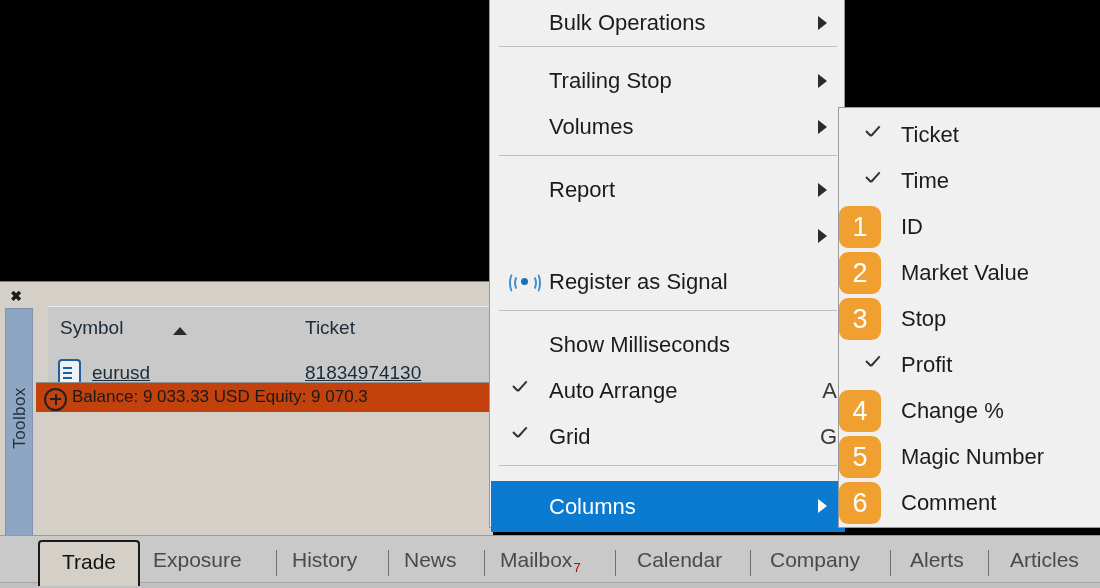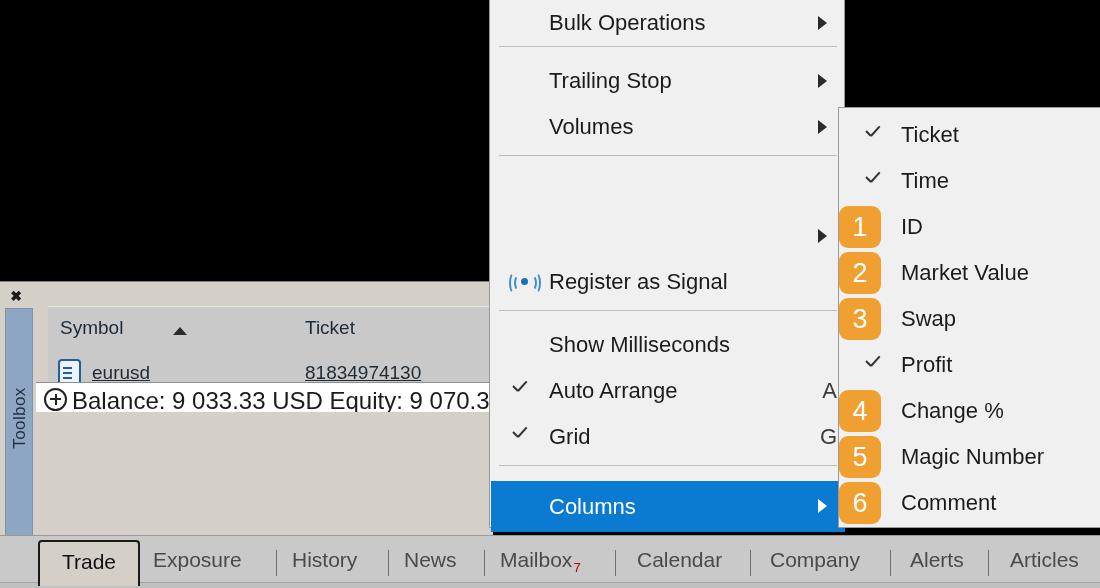--- a/index.html
+++ b/index.html
@@ -64,22 +64,22 @@
     position:absolute;left:10px;top:5px;width:19px;height:26px;
     border:2px solid #1f5f9e;border-radius:4px;background:#eef3f7;
   }
   .sym-icon i{position:absolute;left:3px;width:9px;height:2px;background:#1f5f9e;display:block;}
   .sym-icon i.a{top:6px;}
   .sym-icon i.b{top:11px;}
   .sym-icon i.c{top:16px;}
 
   #balance-row{
     position:absolute;left:36px;top:100px;width:457px;height:30px;
-    background:#ffffff;border-top:1px solid #8f8f8f;
-    color:#1a1a1a;font-size:24px;
+    background:#c2410c;border-top:1px solid #8f8f8f;
+    color:#1a1a1a;font-size:17px;
   }
   .bal-plus{
     position:absolute;left:8px;top:5px;width:19px;height:19px;border-radius:50%;
     border:2px solid #222;
   }
   .bal-plus::before,.bal-plus::after{
     content:"";position:absolute;background:#222;
   }
   .bal-plus::before{left:4px;top:8px;width:11px;height:2px;}
   .bal-plus::after{left:4.5px;top:3.5px;width:2px;height:11px;transform:translateX(4px);}
@@ -287,20 +287,24 @@
     <span class="mi-arrow"></span>
   </div>
 
   <div class="menu-item" style="top:104px;">
     <span class="mi-label">Volumes</span>
     <span class="mi-arrow"></span>
   </div>
 
   <div class="menu-sep" style="top:155px;"></div>
 
+  <div class="menu-item" style="top:167px;">
+    <span class="mi-label">Report</span>
+    <span class="mi-arrow"></span>
+  </div>
 
   <div class="menu-item" style="top:213px;">
     <span class="mi-arrow"></span>
   </div>
 
   <div class="menu-item" style="top:259px;">
     <span class="signal-icon">
       <span class="arc l"></span>
         <span class="arc l2"></span>
       <span class="dot"></span>
@@ -353,21 +357,21 @@
     <span class="si-label">ID</span>
   </div>
 
   <div class="sub-item" style="top:142px;">
     <span class="badge">2</span>
     <span class="si-label">Market Value</span>
   </div>
 
   <div class="sub-item" style="top:188px;">
     <span class="badge">3</span>
-    <span class="si-label">Swap</span>
+    <span class="si-label">Stop</span>
   </div>
 
   <div class="sub-item" style="top:234px;">
     <span class="si-check"></span>
     <span class="si-label">Profit</span>
   </div>
 
   <div class="sub-item" style="top:280px;">
     <span class="badge">4</span>
     <span class="si-label">Change %</span>

